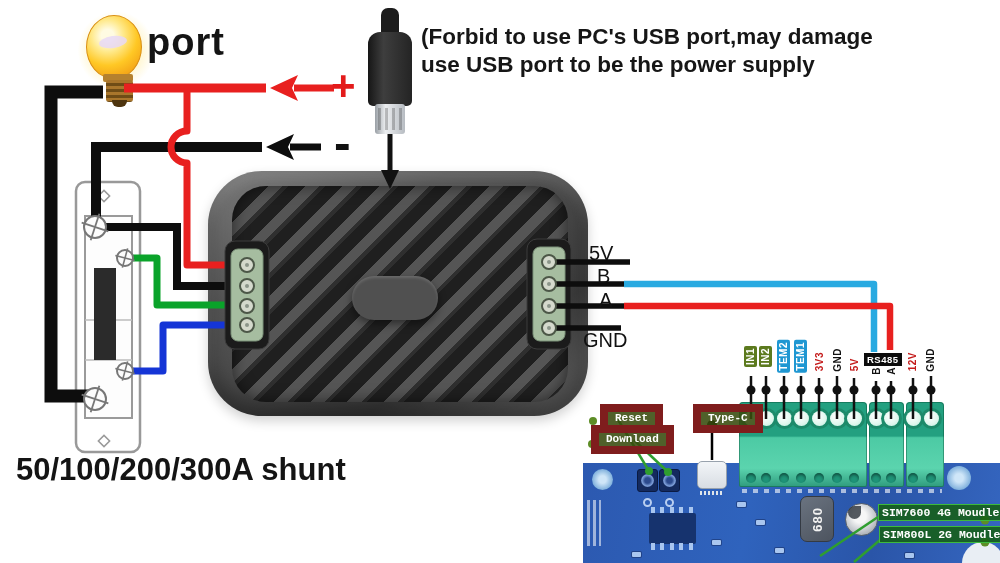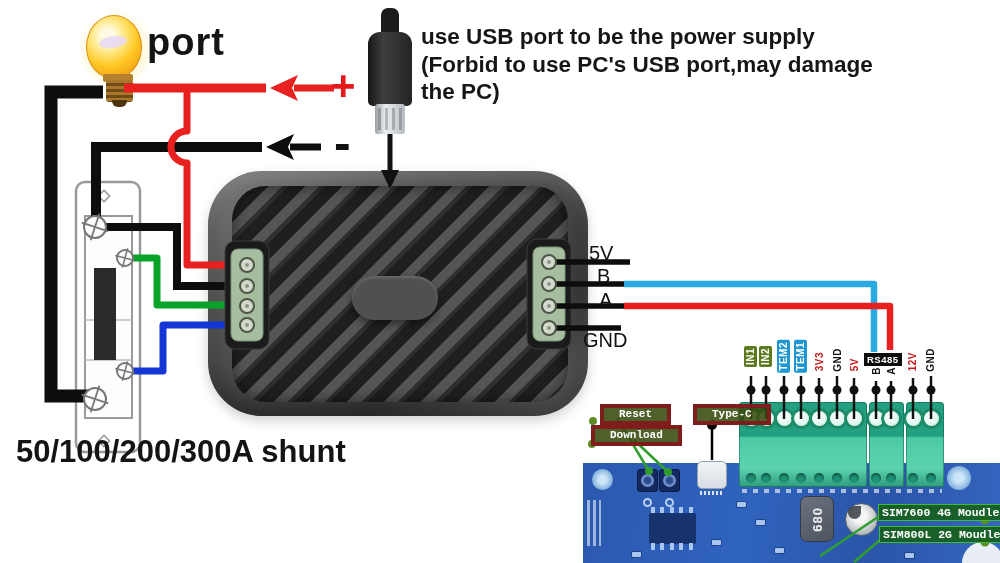--- a/index.html
+++ b/index.html
@@ -20,21 +20,21 @@
       font-weight:bold;font-size:10px;line-height:13px;letter-spacing:.5px;color:#111;
       font-family:"Liberation Sans",sans-serif;}
   .pl.bg-olive{background:#5c7a1e;color:#fff;padding:2px 0;border-radius:2px;width:13px;text-align:center;}
   .pl.bg-blue{background:#1f97d2;color:#fff;padding:2px 0;border-radius:2px;width:13px;text-align:center;}
   .pl.red{color:#c41b1b;}
   .rs485{position:absolute;z-index:10;background:#0c0c0c;color:#fff;font-weight:bold;font-size:9.5px;
          padding:1px 3px;letter-spacing:0.5px;}
   
   .callout{position:absolute;z-index:10;font-family:"Liberation Mono",monospace;font-weight:bold;
            font-size:11px;line-height:13px;color:#fff;background:rgba(56,74,12,.88);
-           border:4px solid #7f1d1d;padding:0 15px;white-space:nowrap;}
+           border:8px solid #7f1d1d;padding:0 7px;white-space:nowrap;}
   .simbox{position:absolute;z-index:10;font-family:"Liberation Mono",monospace;font-weight:bold;
           font-size:11.5px;line-height:13px;color:#fff;background:rgba(22,96,22,.88);
           border:1.5px solid #3dbb3d;padding:1px 3px;white-space:nowrap;}
   
   .pcb{left:583px;top:463px;width:417px;height:100px;
        background:linear-gradient(100deg,#2c59b0,#2f63bd 40%,#2a55a8 70%,#3566c0);}
   .tblock{position:absolute;border-radius:4px 4px 2px 2px;
           background:linear-gradient(180deg,#23a080 0%,#23a080 40%,#4ccaa4 42%,#5bd4ae 78%,#2f9b7d 100%);
           box-shadow:inset 0 0 0 1px rgba(0,70,45,.4);}
   .hole{position:absolute;width:15px;height:15px;border-radius:50%;top:411px;
@@ -295,29 +295,28 @@
       <circle cx="649" cy="471" r="4"></circle>
         <circle cx="668" cy="472" r="4"></circle>
     </g>
     <line x1="712" y1="427" x2="712" y2="460" stroke="#000" stroke-width="2.5"></line>
     <circle cx="712" cy="425" r="5" fill="#000"></circle>
   </svg>
 
   <div class="txt load-label" style="left:147px;top:21px;">port</div>
 
   <div class="txt" style="left:421px;top:23px;">
+    <div class="note-line">(Forbid to use PC's USB port,may damage</div>
     <div class="note-line">use USB port to be the power supply</div>
-    <div class="note-line">(Forbid to use PC's USB port,may damage</div>
-    <div class="note-line">the PC)</div>
   </div>
 
   <div class="txt plus-sym" style="left:331px;top:62px;">+</div>
   <div class="txt minus-sym" style="left:334px;top:114px;">-</div>
 
-  <div class="txt shunt-caption" style="left:16px;top:434px;">50/100/200/300A shunt</div>
+  <div class="txt shunt-caption" style="left:16px;top:452px;">50/100/200/300A shunt</div>
 
   <div class="txt devpin" style="left:589px;top:242px;">5V</div>
   <div class="txt devpin" style="left:597px;top:265px;">B</div>
   <div class="txt devpin" style="left:599px;top:289px;">A</div>
   <div class="txt devpin" style="left:583px;top:329px;">GND</div>
 
   <span class="pl bg-olive" style="left:744px;top:346px;">IN1</span>
   <span class="pl bg-olive" style="left:759px;top:346px;">IN2</span>
   <span class="pl bg-blue" style="left:777px;top:340px;">TEM2</span>
   <span class="pl bg-blue" style="left:794px;top:340px;">TEM1</span>

